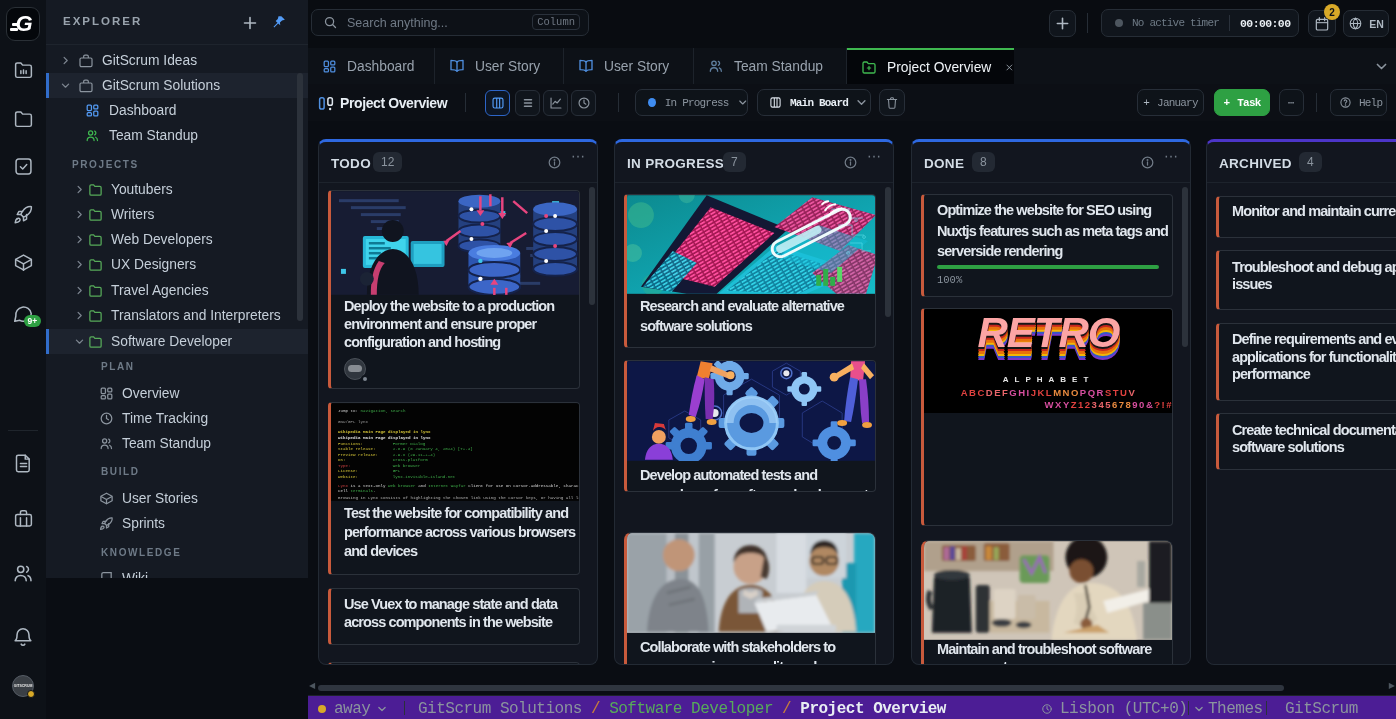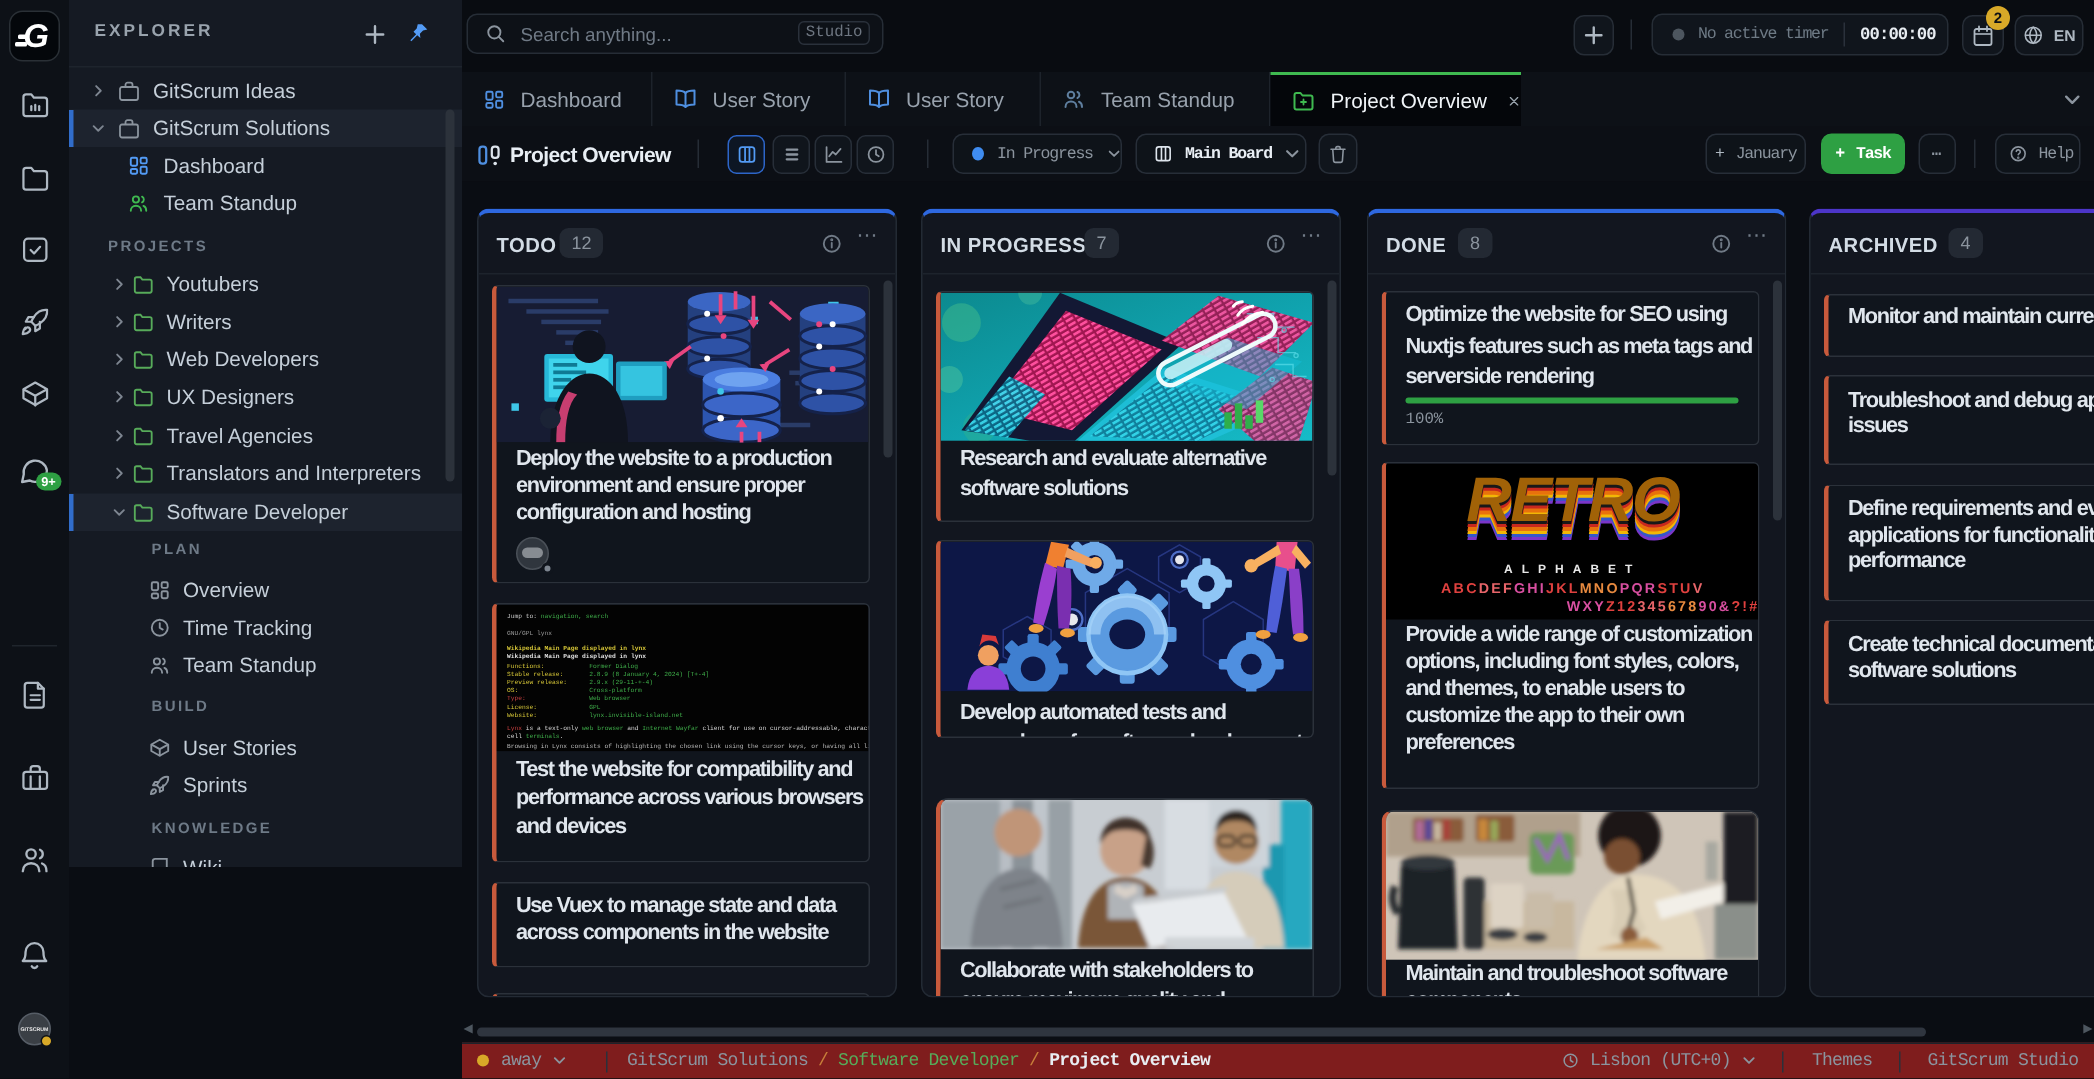--- a/index.html
+++ b/index.html
@@ -57,21 +57,21 @@
 .card { position:absolute; left:9px; width:252px; background:#10151d; border:1px solid #2b313a; border-left:3px solid #c85a3c; border-radius:4px; overflow:hidden; }
 .cimg { display:block; width:100%; }
 .ctitle { padding:4px 0 0 13px; font-size:14.5px; font-weight:bold; color:#e0e6ed; line-height:18px; letter-spacing:-0.9px; white-space:nowrap; }
 .cscroll { position:absolute; width:6px; background:#2c323b; border-radius:3px; }
 
 
 #hscroll { position:absolute; left:0; top:684px; width:1088px; height:8px; }
 #hthumb { position:absolute; left:10px; top:1px; width:966px; height:6px; background:#2f353f; border-radius:3px; }
 
 
-#status { position:absolute; left:0; top:695px; width:1088px; height:24px; background:#7f1d1d; border-top:1px solid #1d232b; font-family:"Liberation Mono",monospace; font-size:12px; letter-spacing:-0.5px; color:#8b949e; }
+#status { position:absolute; left:0; top:695px; width:1088px; height:24px; background:#4c1d95; border-top:1px solid #1d232b; font-family:"Liberation Mono",monospace; font-size:16px; letter-spacing:-0.5px; color:#8b949e; }
 .st { position:absolute; top:4px; }
 </style>
 </head>
 <body>
 <div id="app">
   <div id="rail">
     <div id="logo">
       <span style="font-size:22px; font-weight:bold; font-style:italic; color:#fff; margin-left:2px; letter-spacing:0;">G</span>
       <div style="position:absolute; left:5px; top:15px; width:6px; height:2.5px; background:#fff; border-radius:1px;"></div>
       <div style="position:absolute; left:3px; top:20px; width:8px; height:2.5px; background:#fff; border-radius:1px;"></div>
@@ -296,21 +296,21 @@
     <div class="sscroll"></div>
   </div>
   <div id="main">
     <div id="topbar">
       <div id="search">
         <svg style="margin-left:11px" width="15" height="15" viewBox="0 0 24 24" fill="none" stroke="#8b949e" stroke-width="2" stroke-linecap="round">
             <circle cx="10.5" cy="10.5" r="6.5"></circle>
             <path d="M20 20l-4.7-4.7"></path>
           </svg>
         <span class="ph" style="margin-left:9px">Search anything...</span>
-        <span id="kbd" class="mono">Studio</span>
+        <span id="kbd" class="mono">Column</span>
       </div>
       <div class="tbtn" style="left:741px; width:27px;">
           <svg width="15" height="15" viewBox="0 0 16 16" fill="none" stroke="#aeb8c2" stroke-width="1.7" stroke-linecap="round">
             <path d="M8 2.5v11M2.5 8h11"></path>
           </svg>
         </div>
       <div class="vsep" style="left:779px; top:13px; height:20px;"></div>
       <div id="timer" class="mono">
         <div style="width:8px;height:8px;border-radius:50%;background:#4d565f;margin-left:13px;"></div>
         <span style="margin-left:9px;font-size:11px;letter-spacing:-0.8px;color:#6e7a85;">No active timer</span>
@@ -835,26 +835,25 @@
             </svg>
           <span class="colico" style="left:252px; top:6px; font-size:14px; letter-spacing:1px;">⋯</span>
         </div>
         <div class="card" style="top:52px; height:103px;">
           <div class="ctitle" style="padding-top:5px; line-height:20.5px;">Optimize the website for SEO using<br>Nuxtjs features such as meta tags and<br>serverside rendering</div>
           <div style="margin:3px 13px 0 13px; height:4px; border-radius:2px; background:#2ea043;"></div>
           <div style="margin:5px 0 0 13px; font-family:'Liberation Mono',monospace; font-size:10.5px; color:#8b949e;">100%</div>
         </div>
         <div class="card" style="top:166px; height:218px;">
           <div style="position:relative; width:249px; height:104px; background:#000; overflow:hidden;">
-            <div style="position:absolute; left:8px; top:0px; width:233px; text-align:center; font-family:'Liberation Sans'; font-weight:bold; font-style:italic; font-size:42px; letter-spacing:-1px; color:#a16207; text-shadow: 0 2px 0 #181818, 0 4px 0 #c8281e, 0 7px 0 #e8720c, 0 9px 0 #f2b705, 0 11px 0 #3558c8, 0 13px 0 #7a35c8;">RETRO</div>
+            <div style="position:absolute; left:8px; top:0px; width:233px; text-align:center; font-family:'Liberation Sans'; font-weight:bold; font-style:italic; font-size:42px; letter-spacing:-1px; color:#fca5a5; text-shadow: 0 2px 0 #181818, 0 4px 0 #c8281e, 0 7px 0 #e8720c, 0 9px 0 #f2b705, 0 11px 0 #3558c8, 0 13px 0 #7a35c8;">RETRO</div>
             <div style="position:absolute; left:0; top:66px; width:249px; text-align:center; font-size:8px; font-weight:bold; letter-spacing:6px; color:#e8e8e8;">ALPHABET</div>
             <div style="position:absolute; left:0; top:78px; width:249px; text-align:center; font-size:9.5px; font-weight:bold; letter-spacing:1.5px; color:#e84f5a;"><span style="color:#e0413f">ABC</span><span style="color:#e8656a">DEF</span><span style="color:#d84fa0">GHI</span><span style="color:#e0413f">JKL</span><span style="color:#e88a3f">MNO</span><span style="color:#d84fa0">PQR</span><span style="color:#e0413f">STU</span><span style="color:#e8656a">V</span></div>
             <div style="position:absolute; left:0; top:90px; width:249px; text-align:right; font-size:9.5px; font-weight:bold; letter-spacing:1.5px;"><span style="color:#d84fa0">WXY</span><span style="color:#e0413f">Z12</span><span style="color:#e8656a">345</span><span style="color:#e88a3f">678</span><span style="color:#d84fa0">90&amp;</span><span style="color:#e0413f">?!#</span></div>
           </div>
-          <div class="ctitle" style="padding-top:1px;">Provide a wide range of customization<br>options, including font styles, colors,<br>and themes, to enable users to<br>customize the app to their own<br>preferences</div>
         </div>
         <div class="card" style="top:398px; height:126px; border-bottom:none; border-radius:8px 8px 0 0;">
           <svg class="cimg" width="249" height="99" viewBox="0 0 249 99">
             <defs>
                 <filter id="blur2">
                   <feGaussianBlur stdDeviation="1.4"></feGaussianBlur>
                 </filter>
               </defs>
             <rect width="249" height="99" fill="#cfc5b8"></rect>
             <g filter="url(#blur2)">

